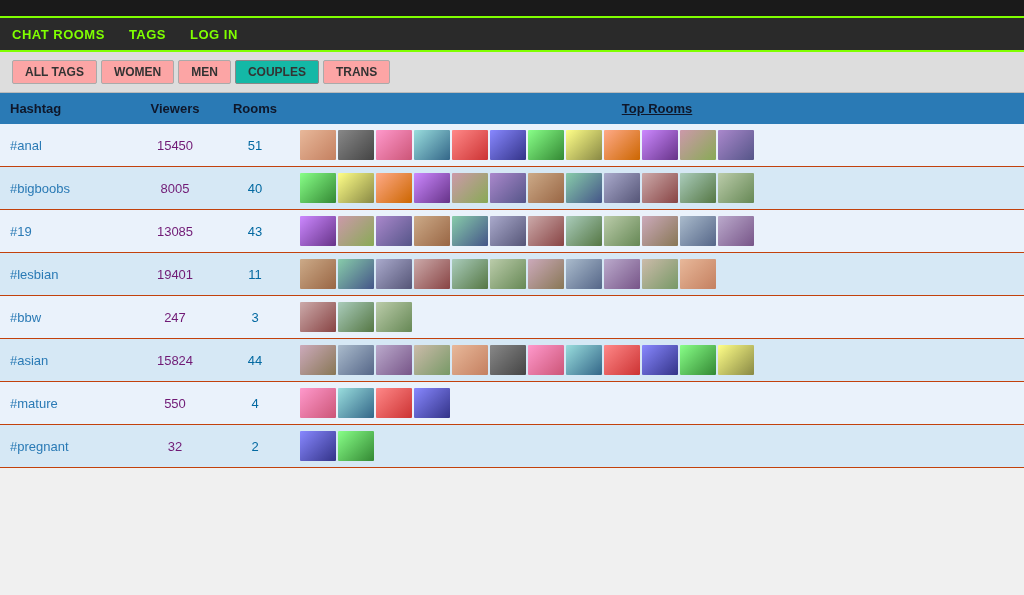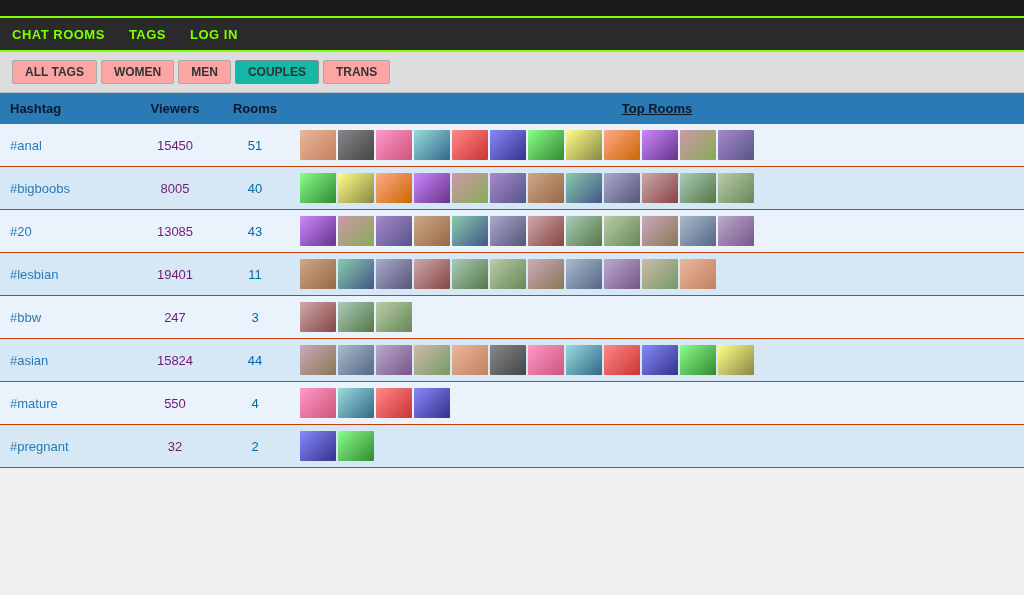--- a/index.html
+++ b/index.html
@@ -135,21 +135,21 @@
             <div class="thumb thumb-2"></div>
             <div class="thumb thumb-3"></div>
             <div class="thumb thumb-4"></div>
             <div class="thumb thumb-5"></div>
             <div class="thumb thumb-6"></div>
             <div class="thumb thumb-7"></div>
           </div>
         </td>
       </tr>
       <tr>
-        <td class="hashtag-cell">#20</td>
+        <td class="hashtag-cell">#19</td>
         <td class="viewers-cell">13085</td>
         <td class="rooms-cell">43</td>
         <td class="top-rooms-cell">
           <div class="thumbs-row">
             <div class="thumb thumb-purple"></div>
             <div class="thumb thumb-0"></div>
             <div class="thumb thumb-1"></div>
             <div class="thumb thumb-2"></div>
             <div class="thumb thumb-3"></div>
             <div class="thumb thumb-4"></div>

